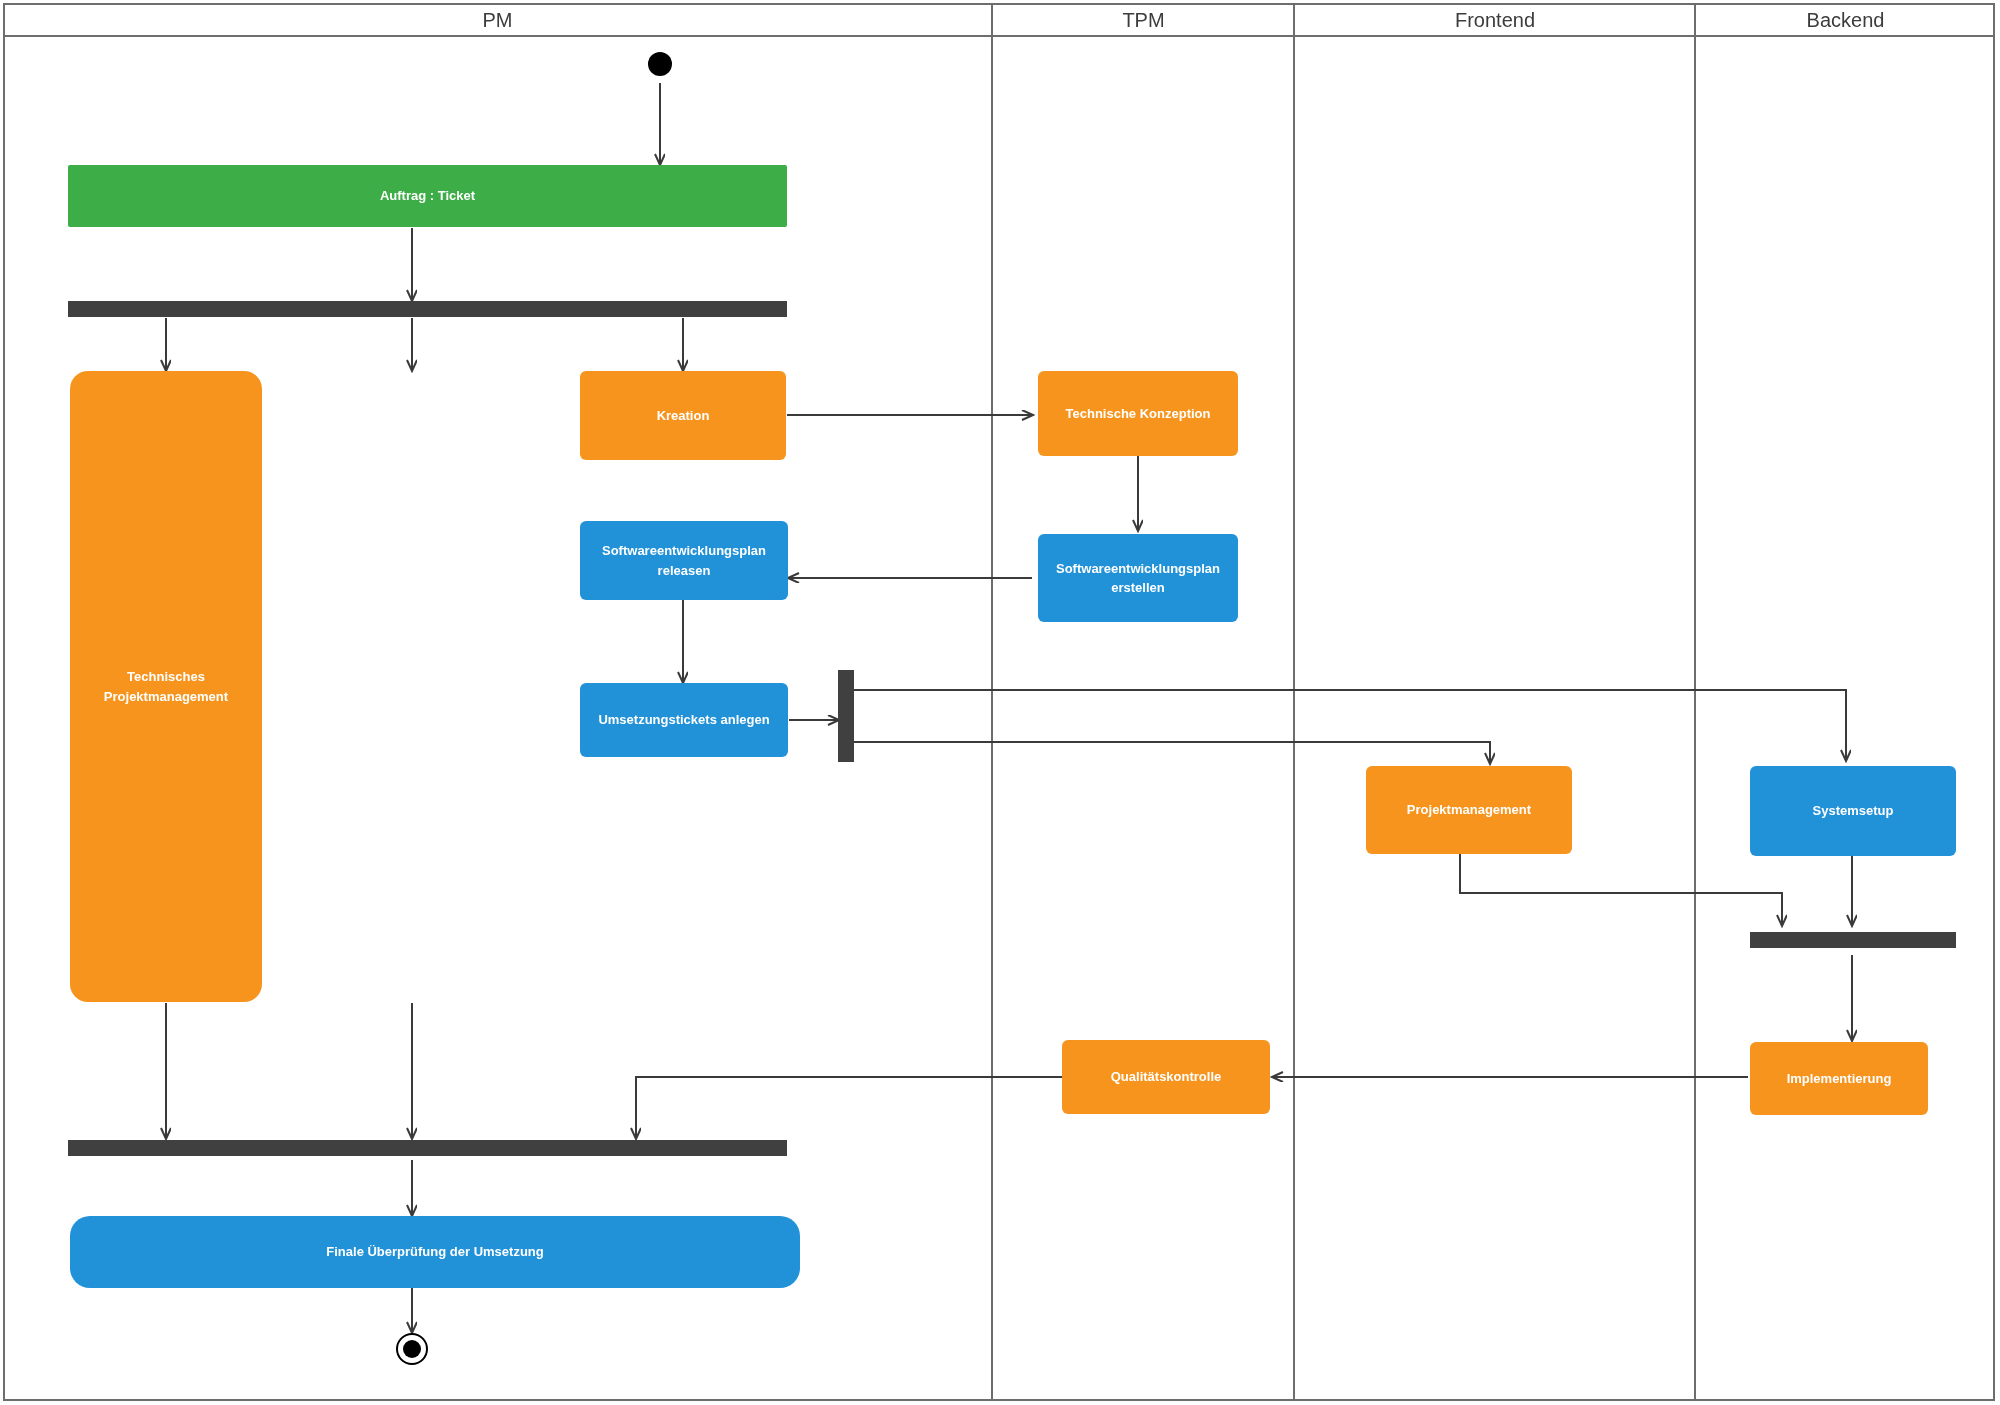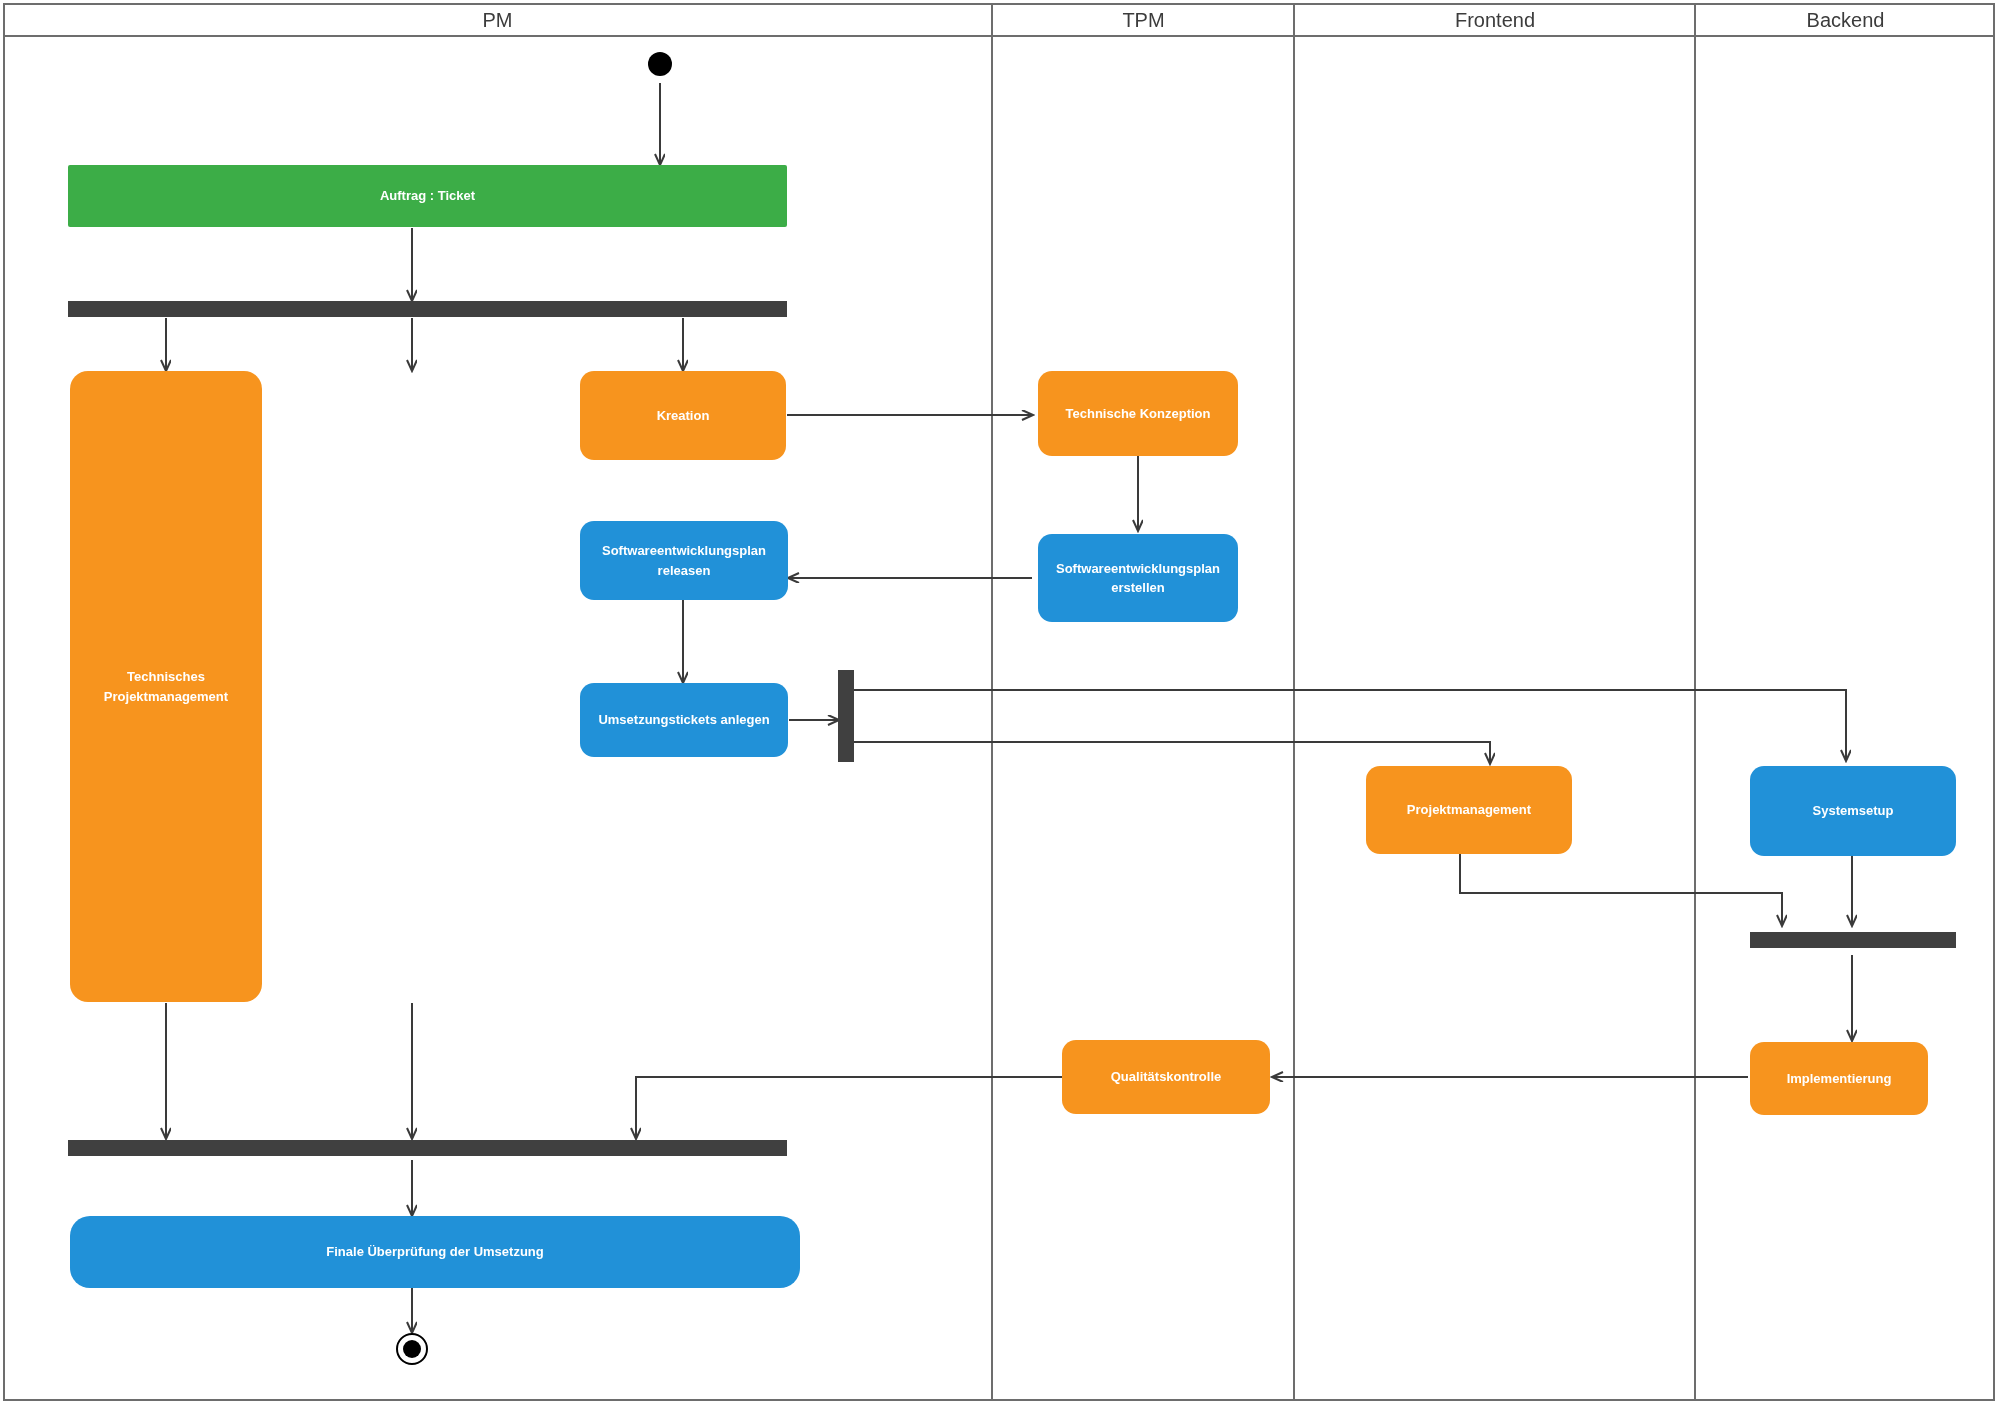--- a/index.html
+++ b/index.html
@@ -50,21 +50,21 @@
     font-size: 20px;
     color: #3c3c3c;
     font-family: "Liberation Sans", sans-serif;
     letter-spacing: 0px;
     white-space: nowrap;
   }
   
   .node {
     position: absolute;
     box-sizing: border-box;
-    border-radius: 14px;
+    border-radius: 6px;
     display: flex;
     align-items: center;
     justify-content: center;
     text-align: center;
     color: #ffffff;
     font-weight: bold;
     font-size: 13px;
     line-height: 1.5;
     padding: 4px 8px;
     font-family: "Liberation Sans", sans-serif;

